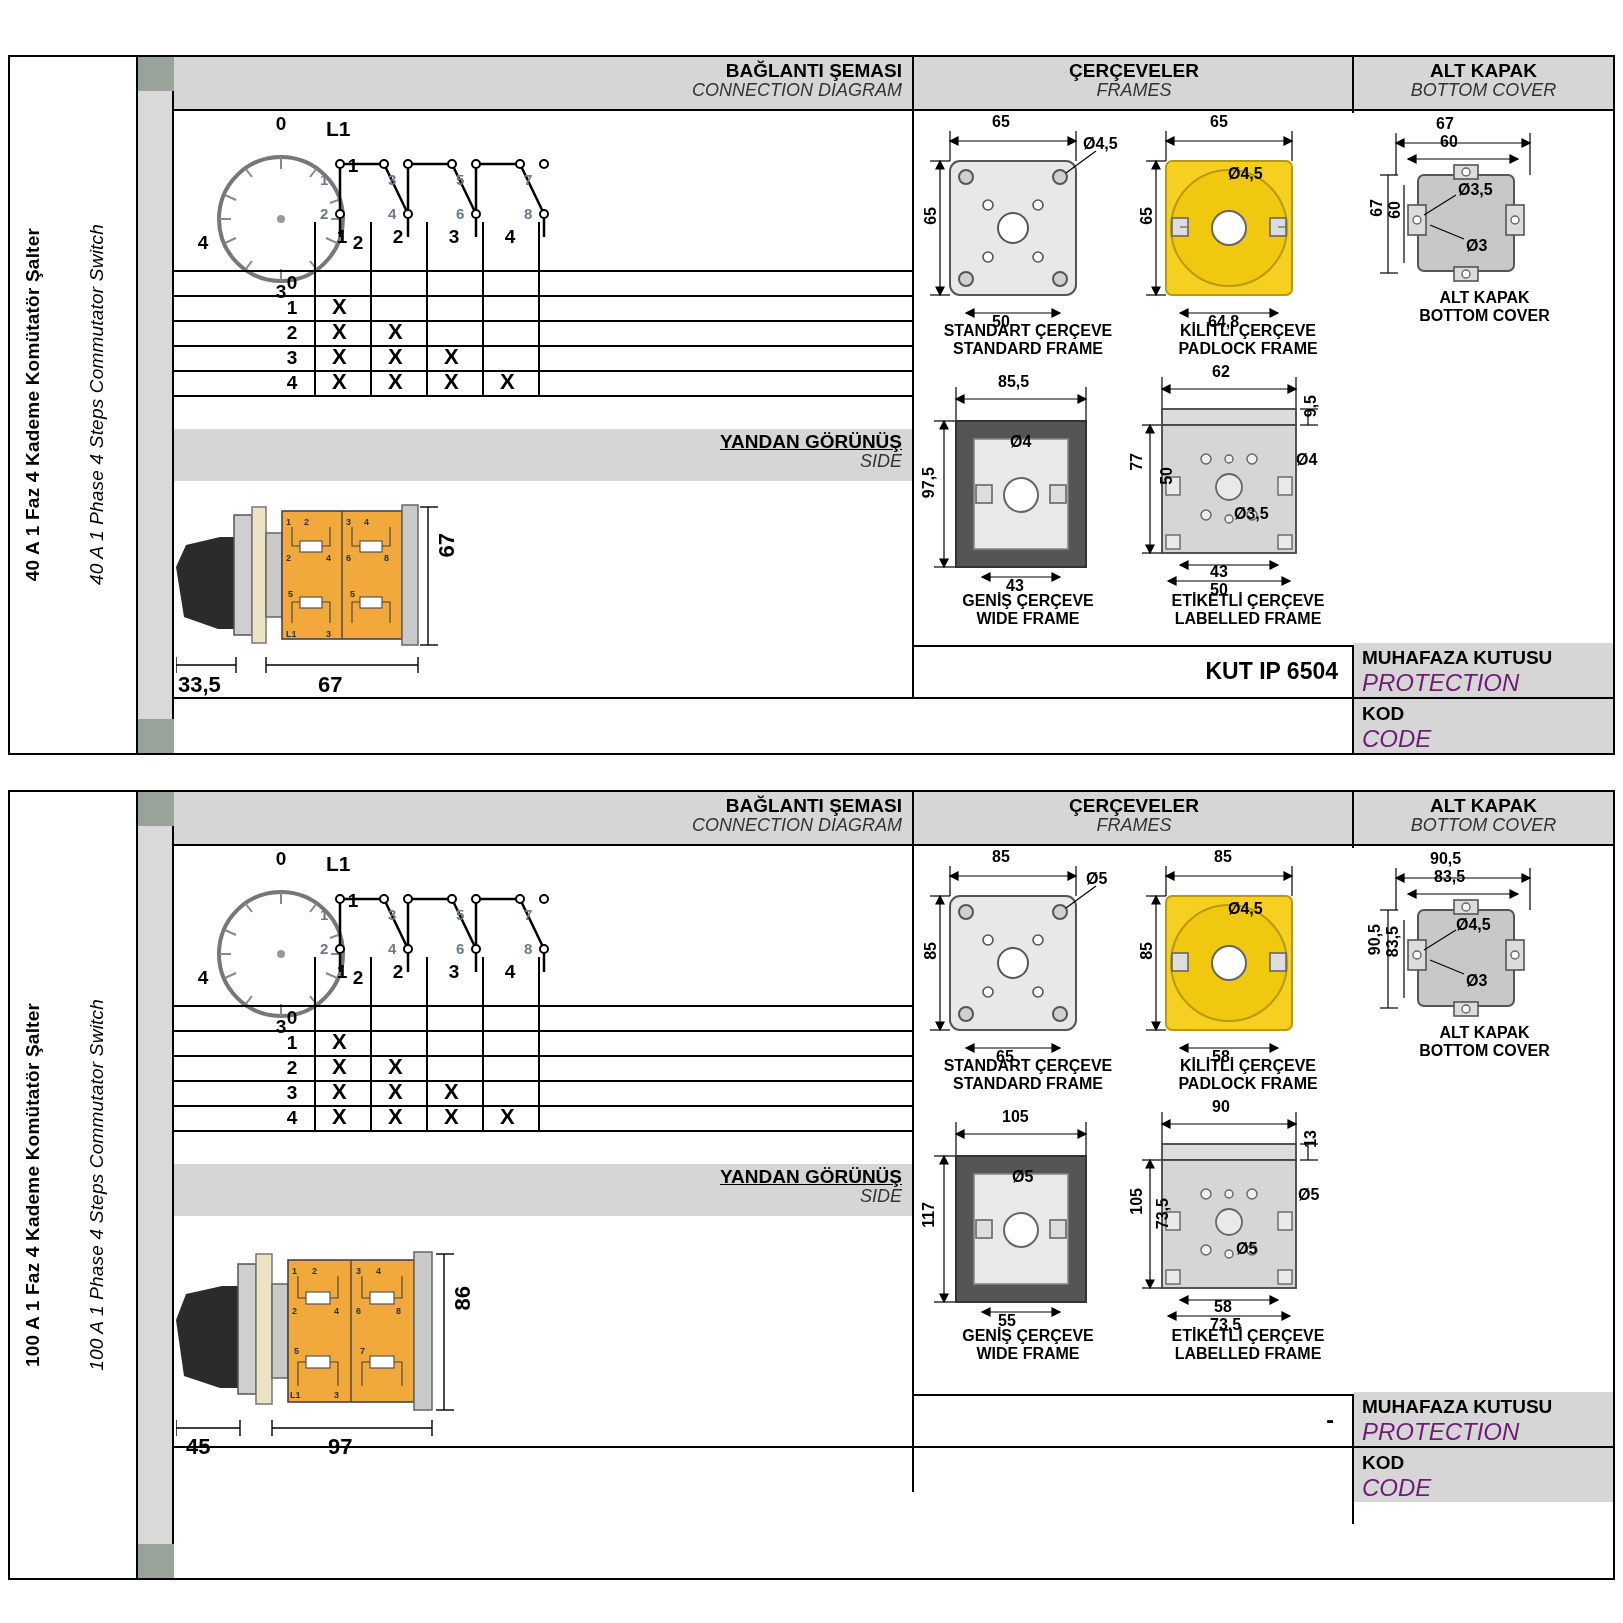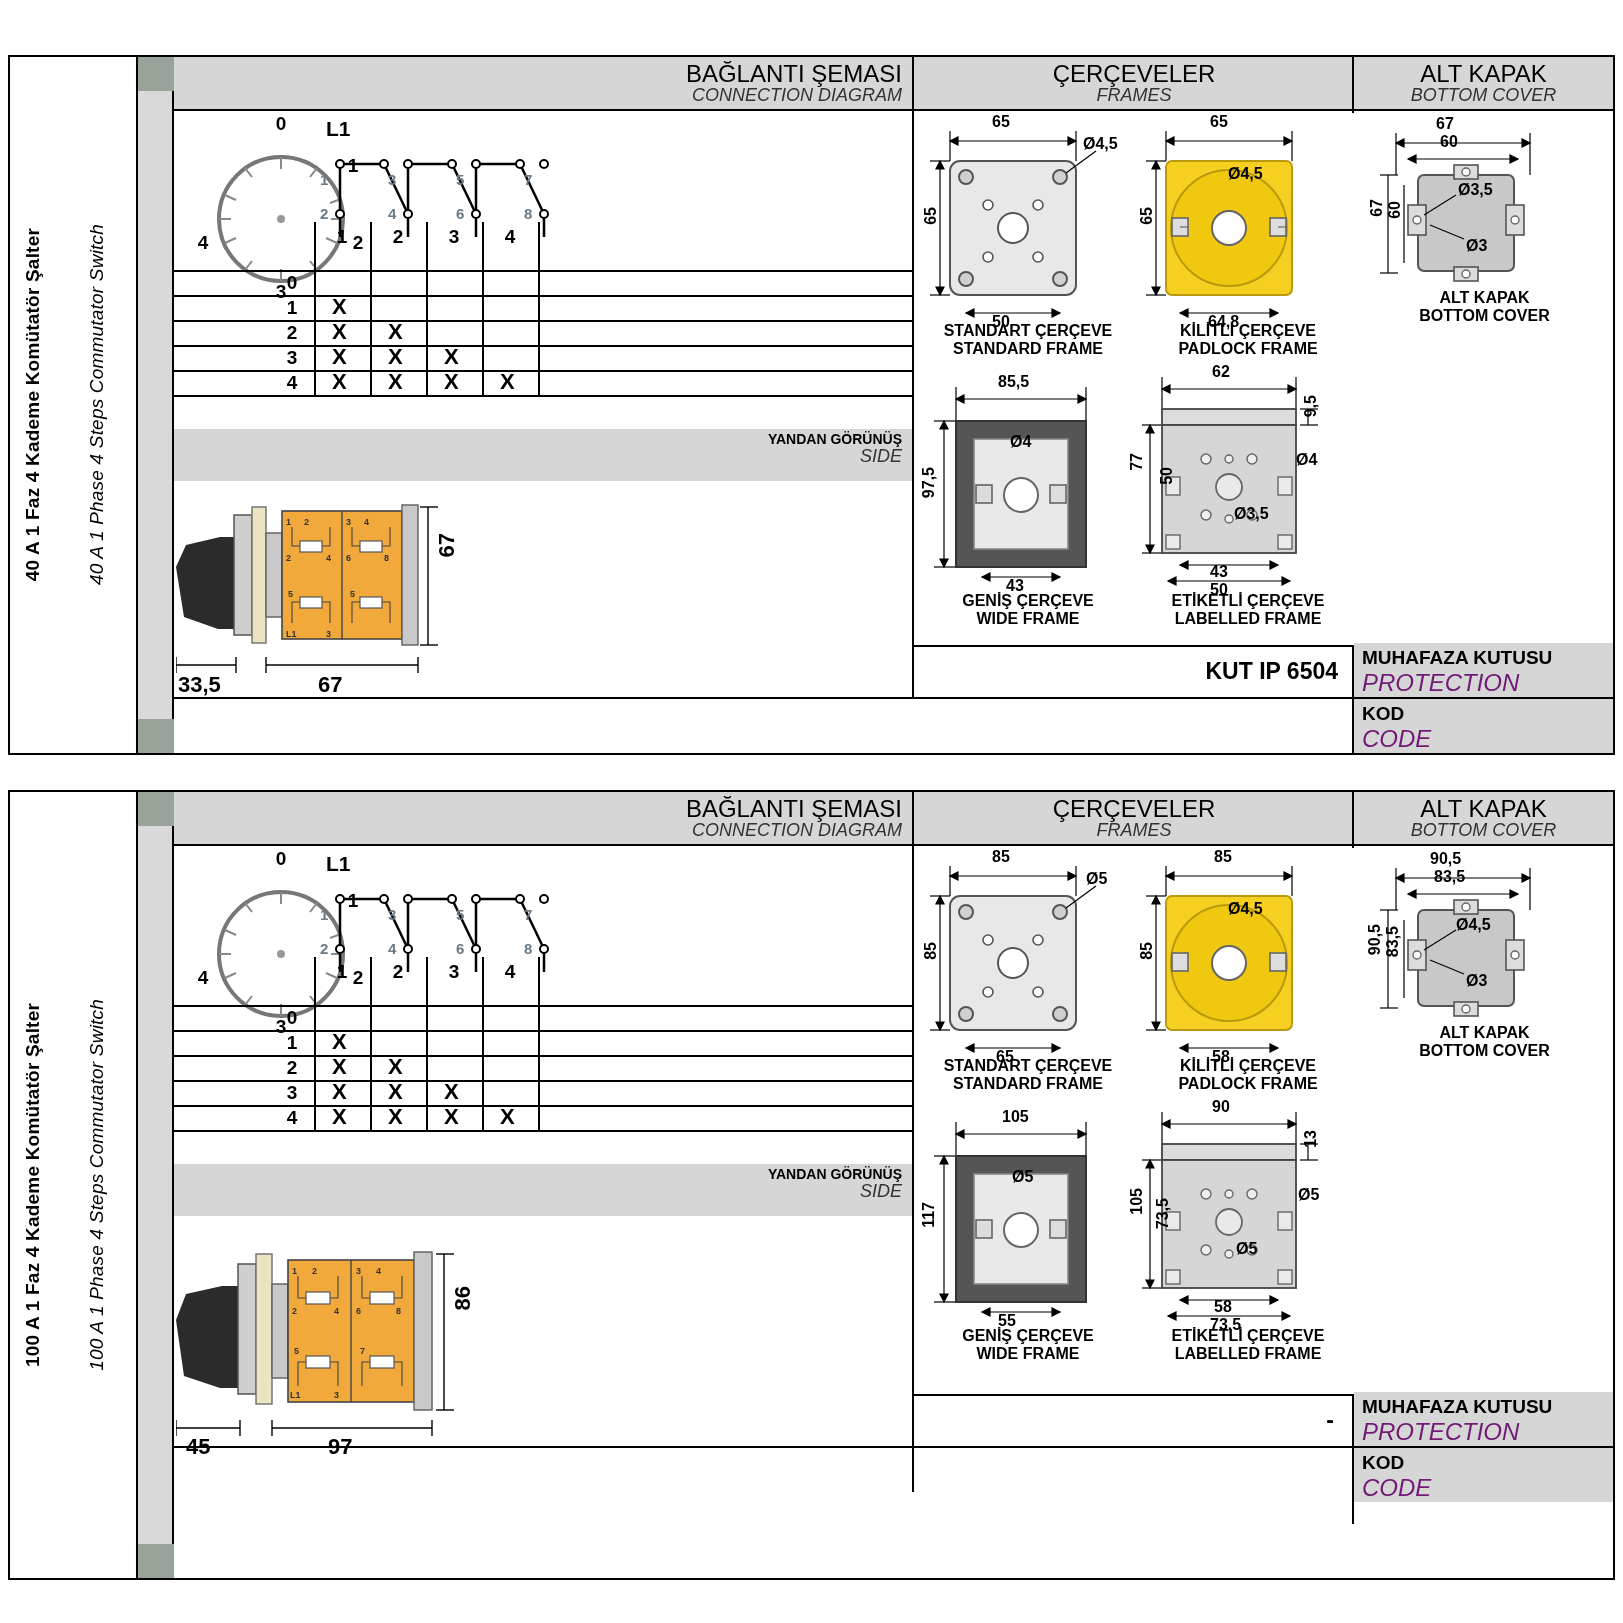--- a/index.html
+++ b/index.html
@@ -18,34 +18,34 @@
   .vcol1{position:absolute;left:0;top:0;width:46px;height:100%;}
   .vcol2{position:absolute;left:46px;top:0;width:82px;height:100%;}
 
   
   .greycol{position:absolute;left:128px;top:0;width:36px;height:100%;background:#d9d9d9;border-right:2px solid #000;box-sizing:border-box;}
   .greycol .blk{position:absolute;left:0;width:36px;height:34px;background:#9aa39a;}
 
   
   .hdrband{position:absolute;left:164px;top:0;height:54px;background:#d6d6d6;border-bottom:2px solid #000;box-sizing:border-box;}
   .hdr-title{position:absolute;right:12px;top:4px;text-align:right;line-height:1.05;}
-  .hdr-title .tr{font-size:24px;font-weight:normal;}
+  .hdr-title .tr{font-size:19px;font-weight:bold;}
   .hdr-title .en{font-size:18px;font-style:italic;color:#333;}
 
   .vline{position:absolute;background:#000;width:2px;}
   .hline{position:absolute;background:#000;height:2px;}
 
   
   .tbl{position:absolute;}
   .cellnum{position:absolute;font-size:19px;font-weight:bold;text-align:center;}
   .xm{position:absolute;font-size:22px;font-weight:bold;}
 
   .bandlabel{position:absolute;background:#d6d6d6;box-sizing:border-box;}
   .bandlabel .t{position:absolute;right:10px;top:3px;text-align:right;line-height:1.05;}
-  .bandlabel .tr{font-size:14px;font-weight:bold;}
+  .bandlabel .tr{font-size:19px;font-weight:bold;text-decoration:underline;}
   .bandlabel .en{font-size:18px;font-style:italic;color:#333;}
 
   .cap{position:absolute;text-align:center;line-height:1.12;}
   .cap .tr{font-size:16px;font-weight:bold;display:block;}
   .cap .en{font-size:16px;font-weight:bold;display:block;}
 
   .dim{position:absolute;font-size:16px;font-weight:bold;}
   .dimv{position:absolute;font-size:16px;font-weight:bold;writing-mode:vertical-rl;transform:rotate(180deg);}
 
   .code-tr{font-size:19px;font-weight:bold;}

